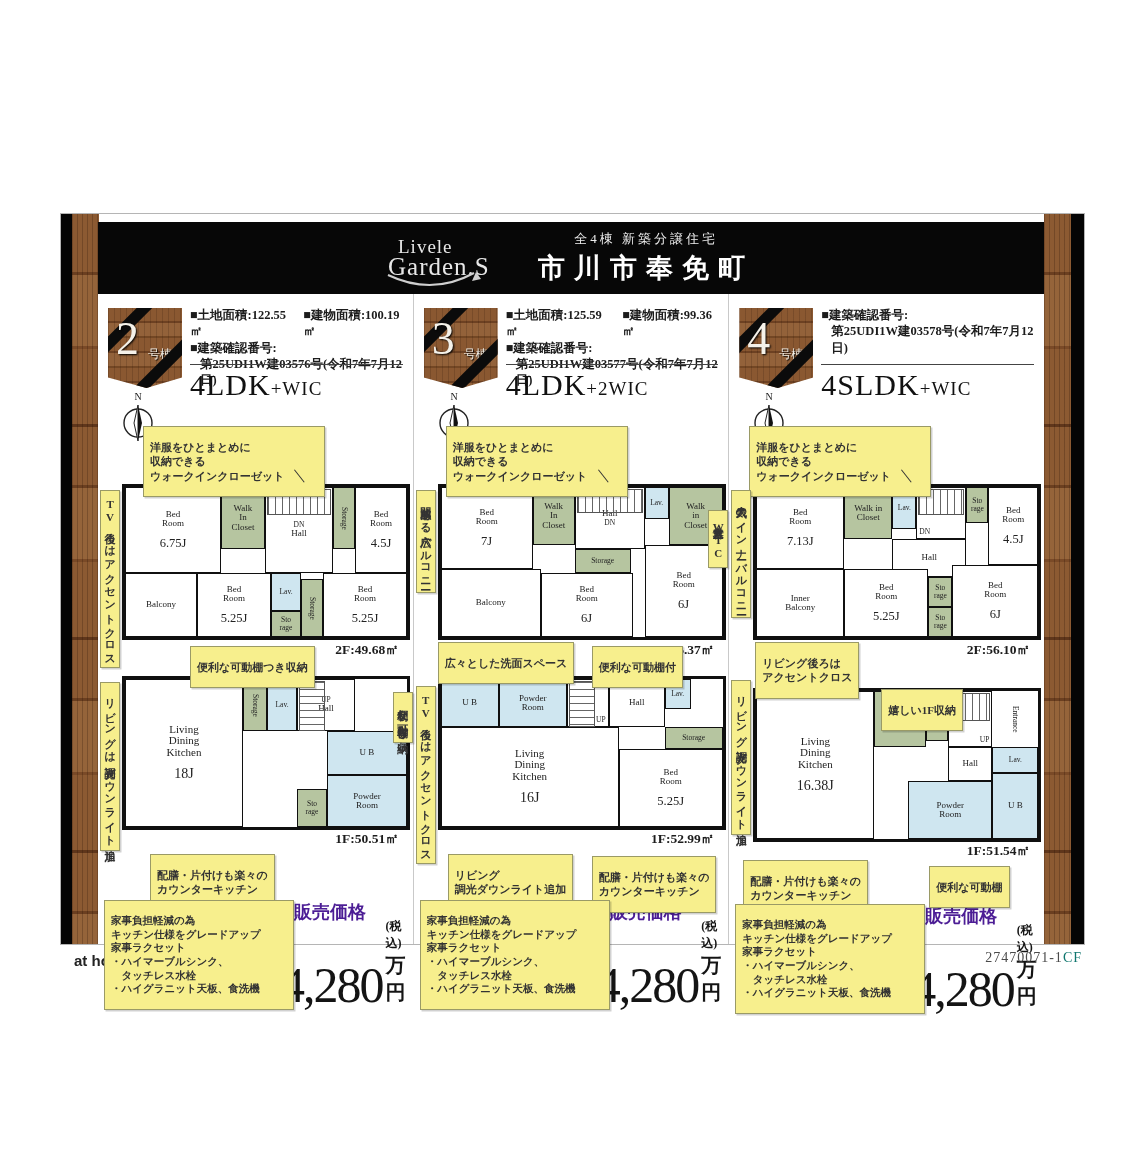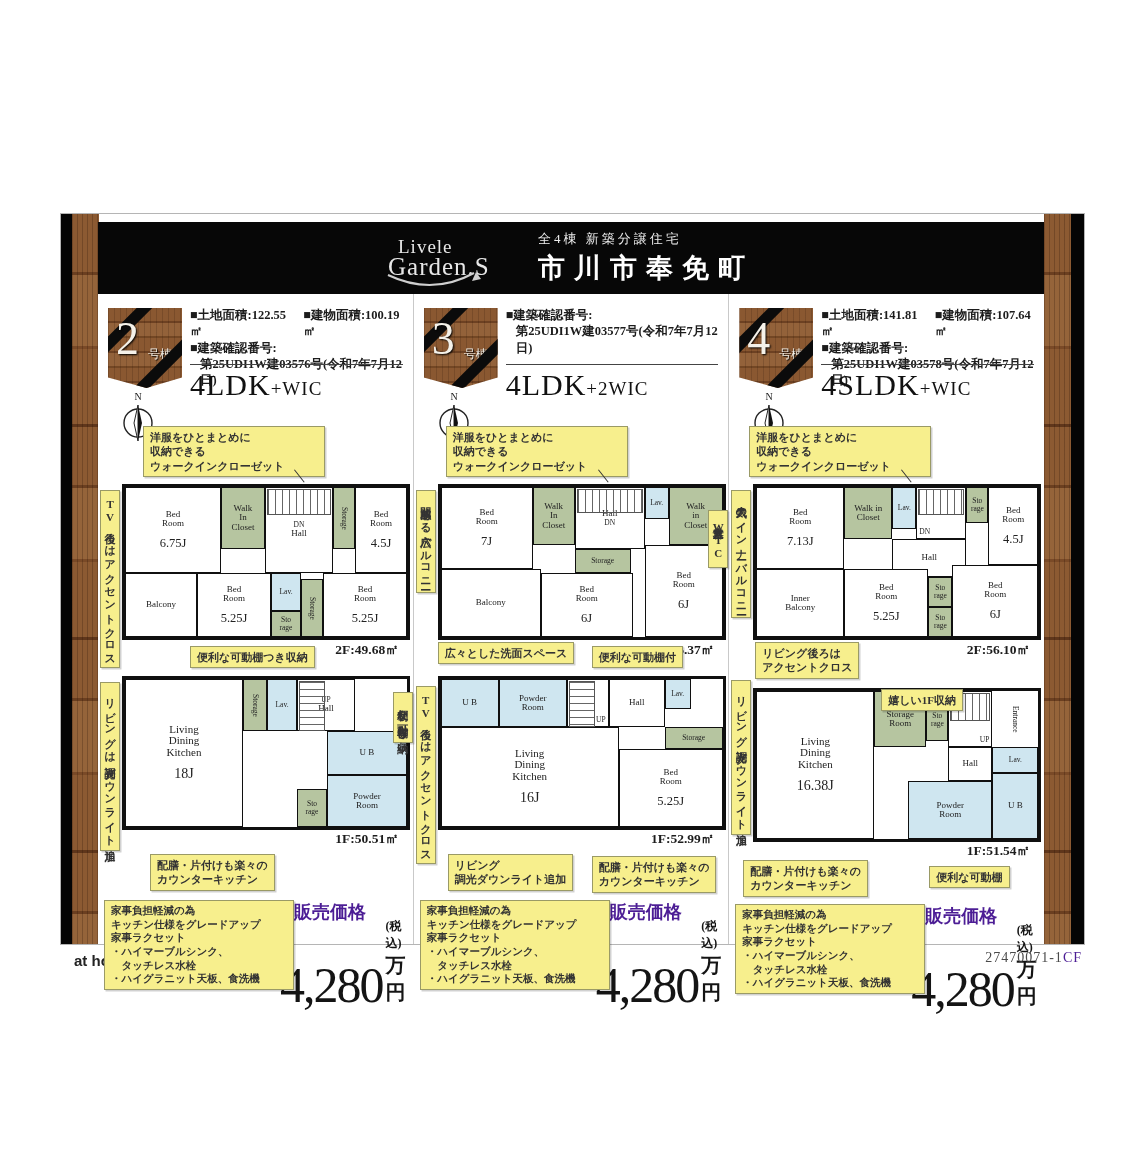--- a/index.html
+++ b/index.html
@@ -11,21 +11,21 @@
   .wood{position:absolute;top:0;bottom:0;width:27px;
         background:
           repeating-linear-gradient(90deg,rgba(40,18,6,.25) 0 1px,rgba(255,255,255,0) 1px 5px),
           repeating-linear-gradient(180deg,#8c5a32 0 58px,#6b3f20 58px 61px,#95643a 61px 132px,#7a4a27 132px 135px,#8c5a32 135px 210px,#5f361b 210px 213px);}
   .hdr{position:absolute;left:37px;right:40px;top:8px;height:72px;background:#070707;
        display:flex;align-items:center;justify-content:center;gap:30px;}
   .logo{position:relative;color:#e7e7e7;text-align:left;width:120px;}
   .logo .l1{font-size:19px;letter-spacing:1px;margin-left:10px;line-height:1;}
   .logo .l2{font-size:25px;letter-spacing:1px;line-height:1;margin-top:-2px;}
   .logo svg{position:absolute;left:-2px;bottom:-13px;}
-  .tblock{color:#fff;}
+  .tblock{color:#fff;text-align:center;}
   .tblock .sub{font-size:13px;letter-spacing:3px;color:#ededed;margin-bottom:2px;}
   .tblock .ttl{font-size:27px;font-weight:bold;letter-spacing:9px;}
   .content{position:absolute;left:37px;right:40px;top:80px;bottom:0;background:#fff;display:flex;}
   .col{position:relative;flex:1 1 0;box-sizing:border-box;}
   .col + .col{border-left:1px solid #c9c9c9;}
   .badge{position:absolute;left:10px;top:14px;width:74px;height:80px;overflow:hidden;
          clip-path:polygon(0 0,100% 0,100% 87%,52% 100%,0 87%);
          background:
            repeating-linear-gradient(90deg,rgba(40,18,6,.18) 0 1px,rgba(255,255,255,0) 1px 6px),
            repeating-linear-gradient(180deg,#8a5831 0 13px,#6d4122 13px 15px,#93623a 15px 28px,#734724 28px 30px);}
@@ -37,21 +37,21 @@
   .badge .suf{position:absolute;left:40px;top:38px;font-size:12px;color:#f4f1e9;text-shadow:1px 1px 1px #000;}
   .specs{position:absolute;left:92px;top:13px;right:4px;color:#1c1c1c;font-weight:bold;font-size:12.5px;line-height:1.3;}
   .specs .row1{display:flex;gap:8px;align-items:flex-end;}
   .specs .ind{margin-left:10px;}
   .specline{position:absolute;left:92px;top:70px;right:10px;height:1px;background:#444;}
   .laynm{position:absolute;left:92px;top:74px;color:#111;display:flex;align-items:baseline;}
   .laynm .lm{font-size:30px;letter-spacing:1px;}
   .laynm .ls{font-size:19px;letter-spacing:1px;}
   .compass{position:absolute;left:22px;top:96px;}
   .note{position:absolute;background:#f7ef8d;border:1px solid #9a9a66;box-shadow:1.5px 1.5px 0 rgba(0,0,0,.18);
-        padding:3px 6px;font-weight:bold;font-size:11px;color:#333;line-height:1.3;white-space:pre-line;z-index:5;}
+        padding:13px 6px;font-weight:bold;font-size:11px;color:#333;line-height:1.3;white-space:pre-line;z-index:5;}
   .note.vert{writing-mode:vertical-rl;text-orientation:upright;letter-spacing:1px;padding:7px 3px;line-height:1.1;}
   .plan{position:absolute;background:#fff;border:3px solid #101010;box-sizing:content-box;z-index:1;}
   .rm{position:absolute;border:1.6px solid #101010;background:#fff;box-sizing:border-box;
       display:flex;flex-direction:column;align-items:center;justify-content:center;text-align:center;
       color:#222;line-height:1.05;white-space:pre-line;overflow:hidden;}
   .rm.green{background:#b6c5a0;}
   .rm.blue{background:#cfe6f0;}
   .rm.nob{border:none;}
   .lbl{font-size:9px;}
   .sz{font-size:12.5px;margin-top:9px;}
@@ -63,21 +63,21 @@
   .lead{position:absolute;width:1.2px;background:#333;transform-origin:top left;z-index:6;}
   .pricelab{position:absolute;font-size:18px;font-weight:bold;color:#4c1d95;}
   .priceamt{position:absolute;display:flex;align-items:flex-end;color:#141414;}
   .priceamt .amt{font-size:50px;line-height:.85;letter-spacing:-2px;}
   .priceamt .side{display:flex;flex-direction:column;margin-left:3px;font-weight:bold;}
   .priceamt .tax{font-size:12px;}
   .priceamt .unit{font-size:20px;}
   .foot-brand{position:absolute;left:74px;top:952px;font-family:"Liberation Sans",sans-serif;
               font-weight:bold;font-size:15px;color:#222;letter-spacing:0px;}
   .foot-code{position:absolute;right:62px;top:950px;font-size:14px;color:#4a4a4a;letter-spacing:1px;}
-  .foot-code .cf{color:#4c1d95;}
+  .foot-code .cf{color:#0f766e;}
 </style>
 </head>
 <body>
 
 <div class="frame">
   <div class="edge-black" style="left:0;"></div>
   <div class="wood" style="left:11px;"></div>
   <div class="wood" style="right:13px;"></div>
   <div class="edge-black" style="right:0;width:13px;"></div>
 
@@ -211,20 +211,24 @@
         </span>
       </div>
     </div>
 
     <div class="col">
       <div class="badge">
         <span class="num">3</span>
         <span class="suf">号棟</span>
       </div>
       <div class="specs">
+        <div class="row1">
+          <span>■土地面積:125.59㎡</span>
+          <span>■建物面積:99.36㎡</span>
+        </div>
         <div>■建築確認番号:</div>
         <div class="ind">第25UDI1W建03577号(令和7年7月12日)</div>
       </div>
       <div class="specline"></div>
       <div class="laynm">
         <span class="lm">4LDK</span>
         <span class="ls">+2WIC</span>
       </div>
       <svg class="compass" width="36" height="54" viewBox="0 0 36 54">
         <text x="18" y="10" text-anchor="middle" font-size="10" fill="#222" font-family="serif">N</text>
@@ -320,24 +324,20 @@
         </span>
       </div>
     </div>
 
     <div class="col">
       <div class="badge">
         <span class="num">4</span>
         <span class="suf">号棟</span>
       </div>
       <div class="specs">
-        <div class="row1">
-          <span>■土地面積:141.81㎡</span>
-          <span>■建物面積:107.64㎡</span>
-        </div>
         <div>■建築確認番号:</div>
         <div class="ind">第25UDI1W建03578号(令和7年7月12日)</div>
       </div>
       <div class="specline"></div>
       <div class="laynm">
         <span class="lm">4SLDK</span>
         <span class="ls">+WIC</span>
       </div>
       <svg class="compass" width="36" height="54" viewBox="0 0 36 54">
         <text x="18" y="10" text-anchor="middle" font-size="10" fill="#222" font-family="serif">N</text>

